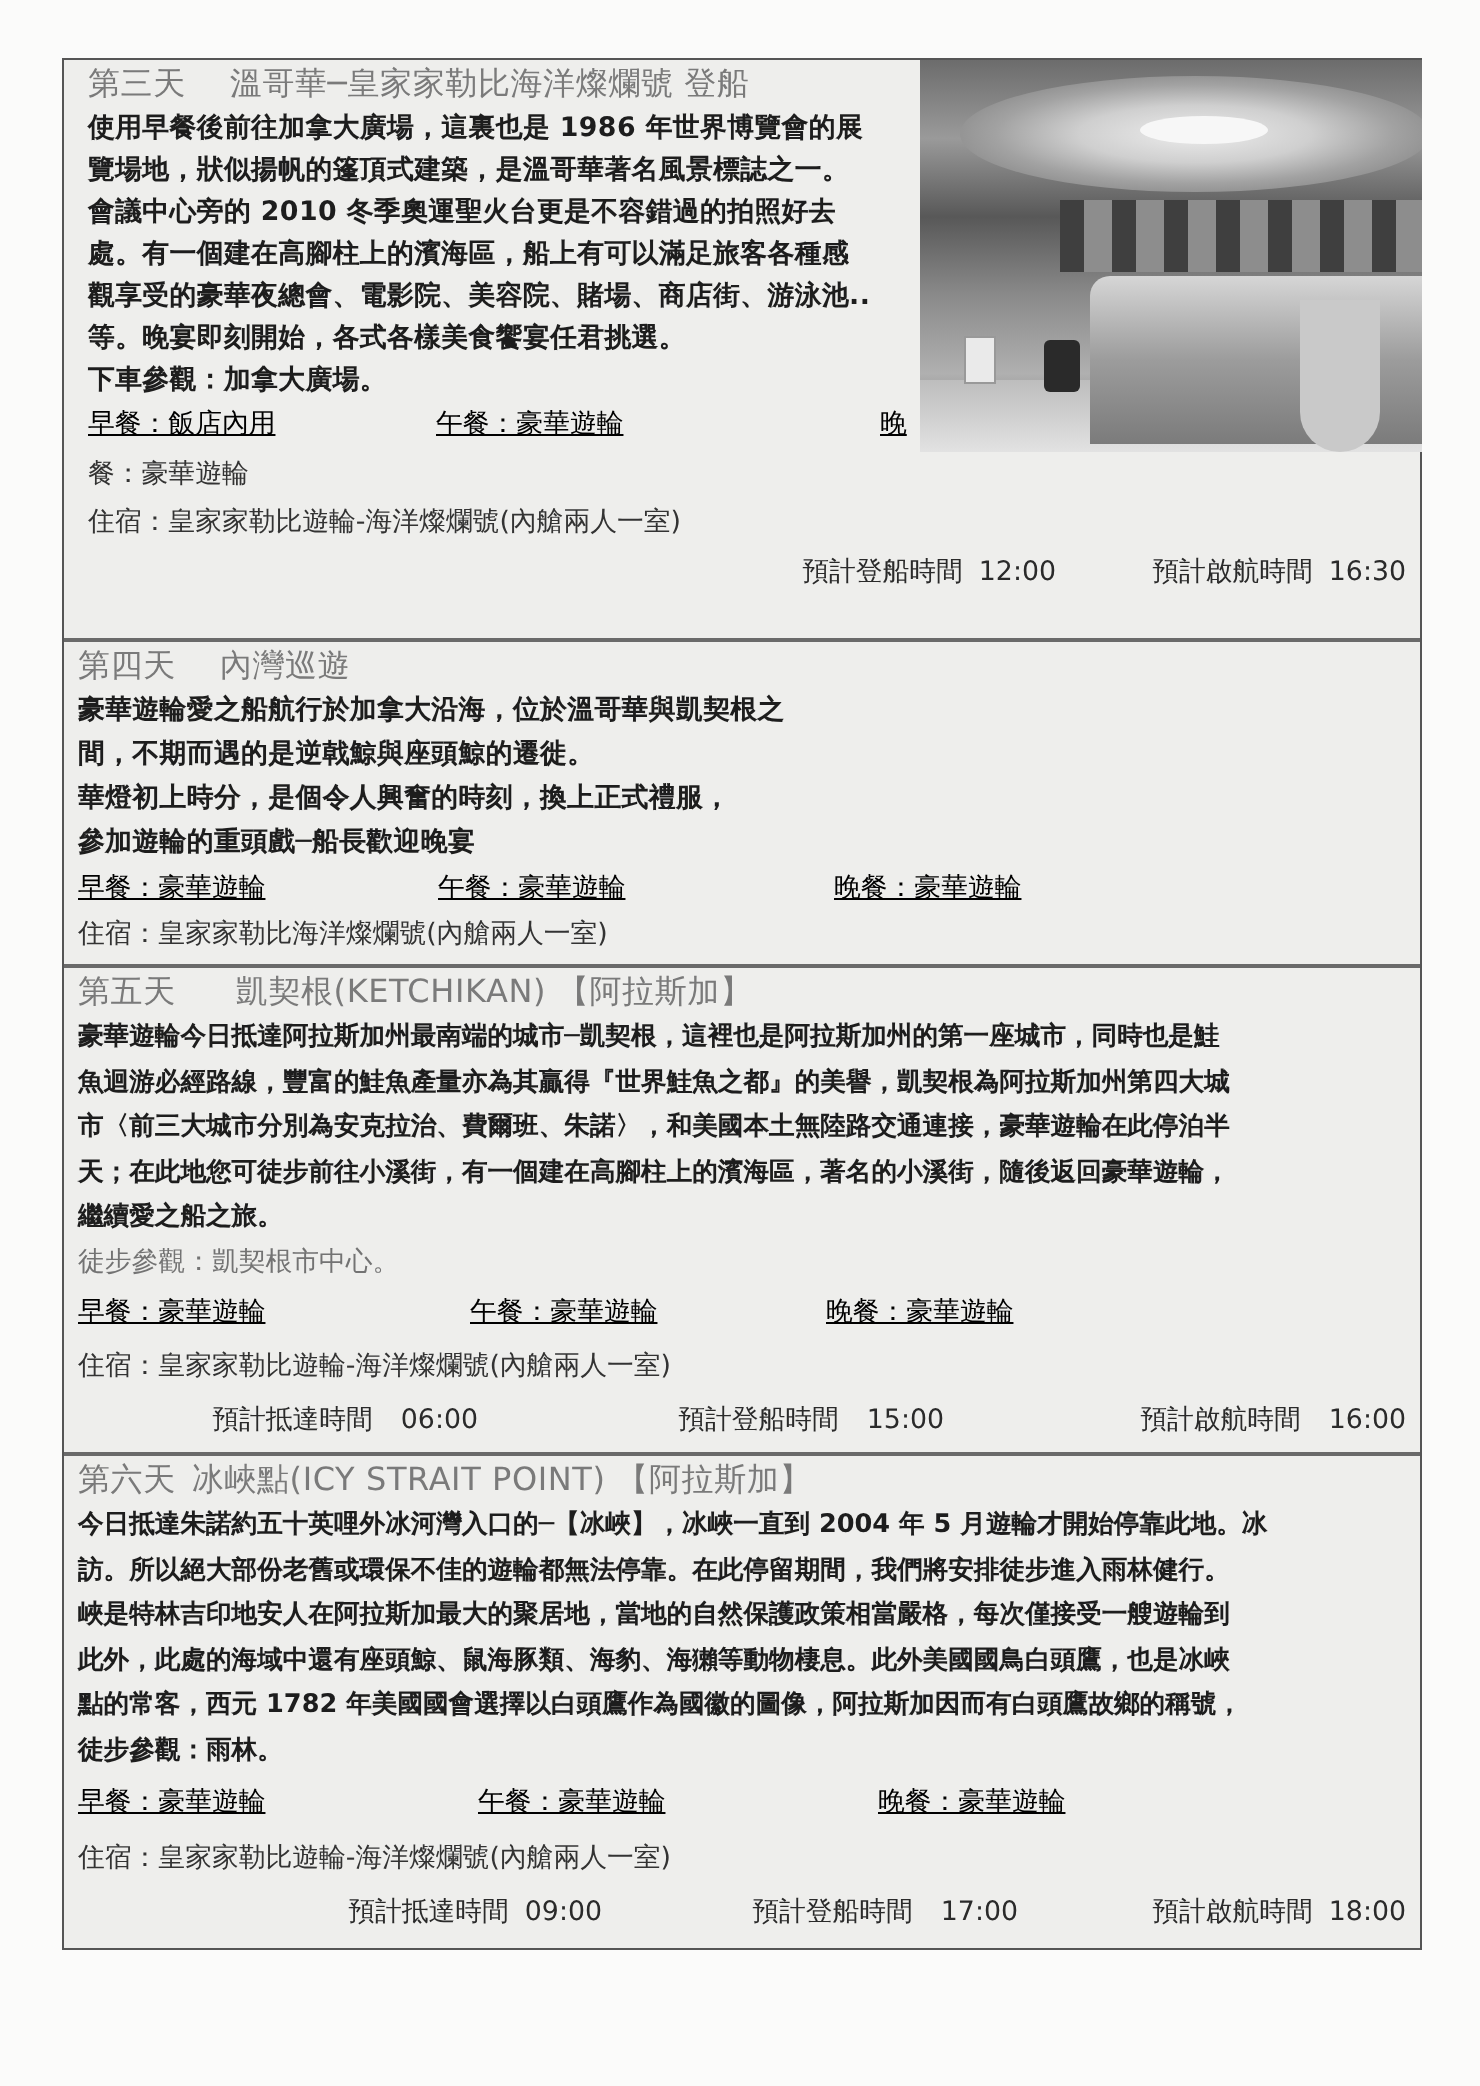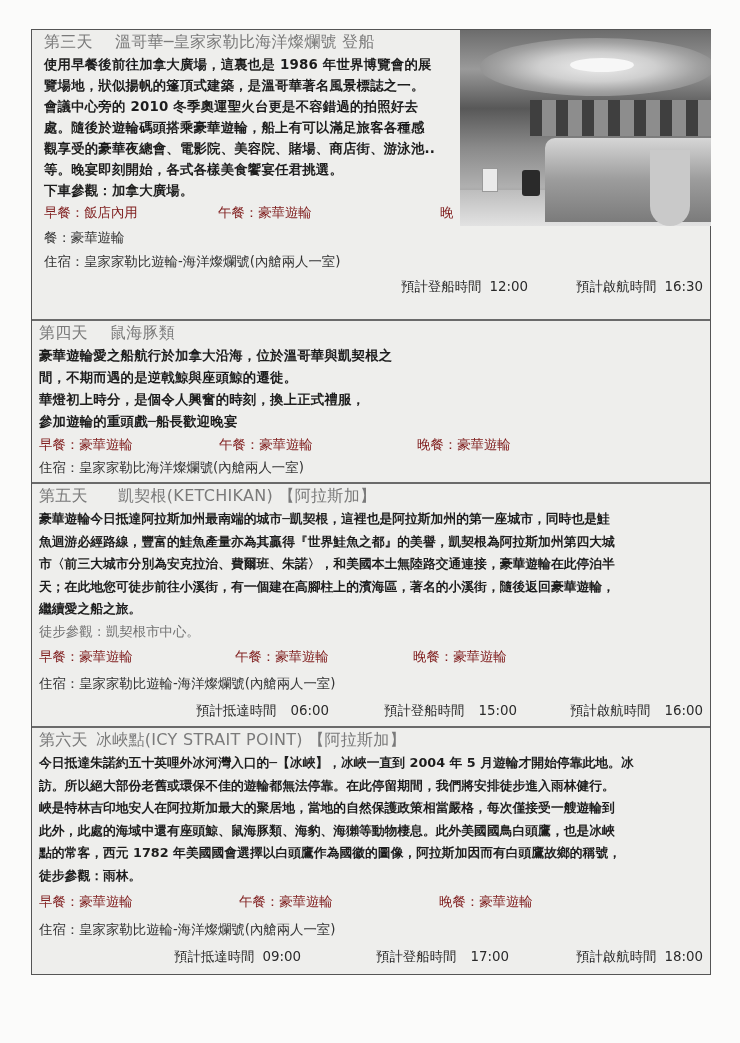--- a/index.html
+++ b/index.html
@@ -20,21 +20,21 @@
   .day:last-child { border-bottom: none; }
   .day-title {
     font-size: 16px; color: #7a7a7a; height: 24px; line-height: 24px;
     white-space: nowrap; letter-spacing: 0.3px;
   }
   .day-title span { margin-right: 22px; }
   .para { font-size: 13.4px; line-height: 21px; font-weight: bold; color: #1d1d1d; letter-spacing: 0.2px; }
   .para .line { white-space: nowrap; }
   .info { font-size: 13.4px; line-height: 24.5px; color: #333; white-space: nowrap; }
   .info.grey { color: #737373; }
-  .meals { display: flex; font-size: 13.4px; line-height: 24.5px; color: #7f1d1d; white-space: nowrap; }
+  .meals { display: flex; font-size: 13.4px; line-height: 24.5px; color: #000000; white-space: nowrap; text-decoration: underline; }
   .times { display: flex; font-size: 13.4px; line-height: 24.5px; color: #2a2a2a; white-space: nowrap; justify-content: flex-end; }
   .times .t { margin-left: 8px; }
   .photo {
     position: absolute; left: 428px; top: 0; width: 251px; height: 196px;
     background: linear-gradient(180deg, #6c6c6c 0%, #9a9a9a 20%, #585858 40%, #8a8a8a 60%, #b0b0b0 80%, #6a6a6a 100%);
     overflow: hidden;
   }
   .ceiling {
     position: absolute; left: 20px; top: 8px; width: 235px; height: 58px; border-radius: 50%;
     background: radial-gradient(ellipse at center, #ececec 0%, #cfcfcf 35%, #a2a2a2 60%, #6f6f6f 100%);
@@ -76,41 +76,41 @@
       <div class="bag"></div>
       <div class="bag2"></div>
     </div>
     <div class="day-title">
       <span>第三天</span><span>溫哥華─皇家家勒比海洋燦爛號 登船</span>
     </div>
     <div class="para">
       <div class="line">使用早餐後前往加拿大廣場，這裏也是 1986 年世界博覽會的展</div>
       <div class="line">覽場地，狀似揚帆的篷頂式建築，是溫哥華著名風景標誌之一。</div>
       <div class="line">會議中心旁的 2010 冬季奧運聖火台更是不容錯過的拍照好去</div>
-      <div class="line">處。隨後於遊輪碼頭搭乘豪華遊輪，船上有可以滿足旅客各種感</div>
+      <div class="line">處。有一個建在高腳柱上的濱海區，船上有可以滿足旅客各種感</div>
       <div class="line">觀享受的豪華夜總會、電影院、美容院、賭場、商店街、游泳池..</div>
       <div class="line">等。晚宴即刻開始，各式各樣美食饗宴任君挑選。</div>
       <div class="line">下車參觀：加拿大廣場。</div>
     </div>
     <div class="meals">
       <span style="width:174px">早餐：飯店內用</span>
       <span style="width:222px">午餐：豪華遊輪</span>
       <span>晚</span>
     </div>
     <div class="info">餐：豪華遊輪</div>
     <div class="info">住宿：皇家家勒比遊輪-海洋燦爛號(內艙兩人一室)</div>
     <div class="times">
       <span style="width:175px"><span>預計登船時間</span><span class="t">12:00</span></span>
       <span><span>預計啟航時間</span><span class="t">16:30</span></span>
     </div>
   </section>
 
   <section class="day" style="top:291px;height:163px;">
     <div class="day-title">
-      <span>第四天</span><span>鼠海豚類</span>
+      <span>第四天</span><span>內灣巡遊</span>
     </div>
     <div class="para" style="line-height:22px;">
       <div class="line">豪華遊輪愛之船航行於加拿大沿海，位於溫哥華與凱契根之</div>
       <div class="line">間，不期而遇的是逆戟鯨與座頭鯨的遷徙。</div>
       <div class="line">華燈初上時分，是個令人興奮的時刻，換上正式禮服，</div>
       <div class="line">參加遊輪的重頭戲─船長歡迎晚宴</div>
     </div>
     <div class="meals" style="line-height:23px;">
       <span style="width:180px">早餐：豪華遊輪</span>
       <span style="width:198px">午餐：豪華遊輪</span>
@@ -130,21 +130,21 @@
       <div class="line">天；在此地您可徒步前往小溪街，有一個建在高腳柱上的濱海區，著名的小溪街，隨後返回豪華遊輪，</div>
       <div class="line">繼續愛之船之旅。</div>
     </div>
     <div class="info grey" style="line-height:22px;">徒步參觀：凱契根市中心。</div>
     <div class="meals" style="line-height:27px;">
       <span style="width:196px">早餐：豪華遊輪</span>
       <span style="width:178px">午餐：豪華遊輪</span>
       <span>晚餐：豪華遊輪</span>
     </div>
     <div class="info" style="line-height:27px;">住宿：皇家家勒比遊輪-海洋燦爛號(內艙兩人一室)</div>
-    <div class="times" style="line-height:27px;">
+    <div class="times" style="line-height:27px;gap:45px;">
       <span style="width:188px"><span>預計抵達時間</span><span class="t" style="margin-left:14px">06:00</span></span>
       <span style="width:186px"><span>預計登船時間</span><span class="t" style="margin-left:14px">15:00</span></span>
       <span><span>預計啟航時間</span><span class="t" style="margin-left:14px">16:00</span></span>
     </div>
   </section>
 
   <section class="day" style="top:698px;height:248px;">
     <div class="day-title">
       <span style="margin-right:8px">第六天</span><span>冰峽點(ICY STRAIT POINT) 【阿拉斯加】</span>
     </div>

